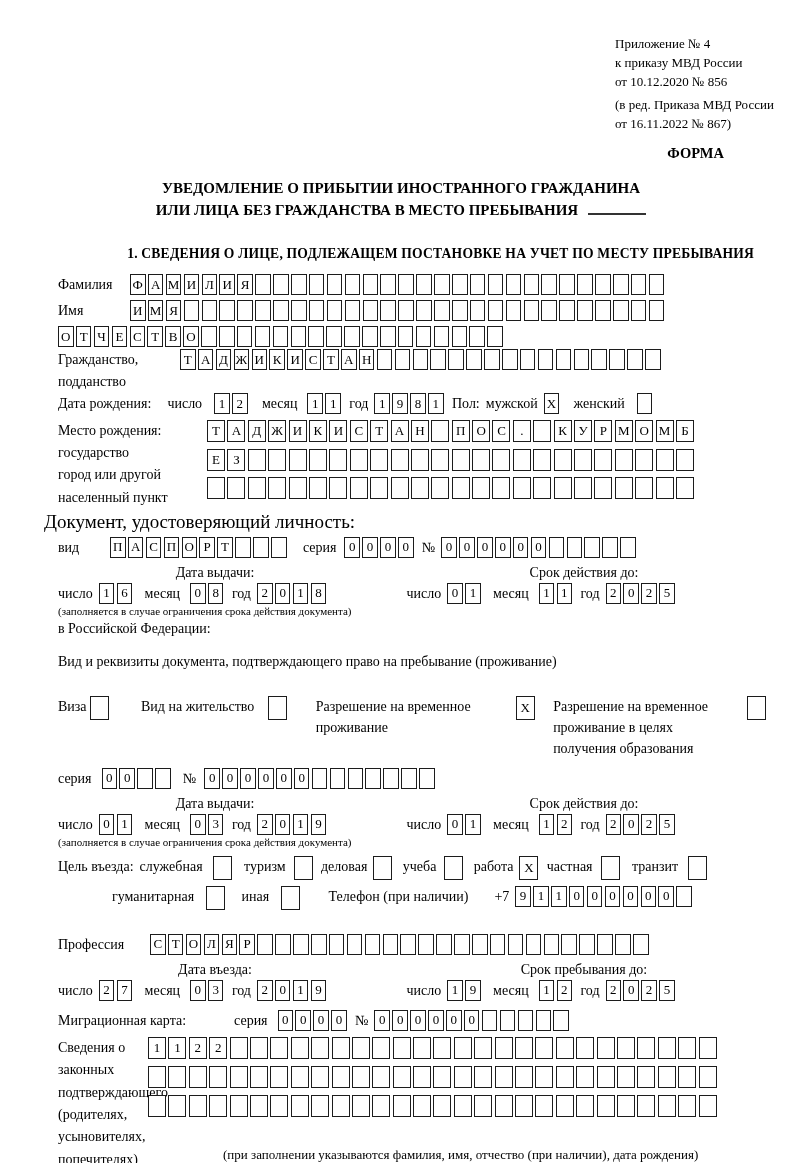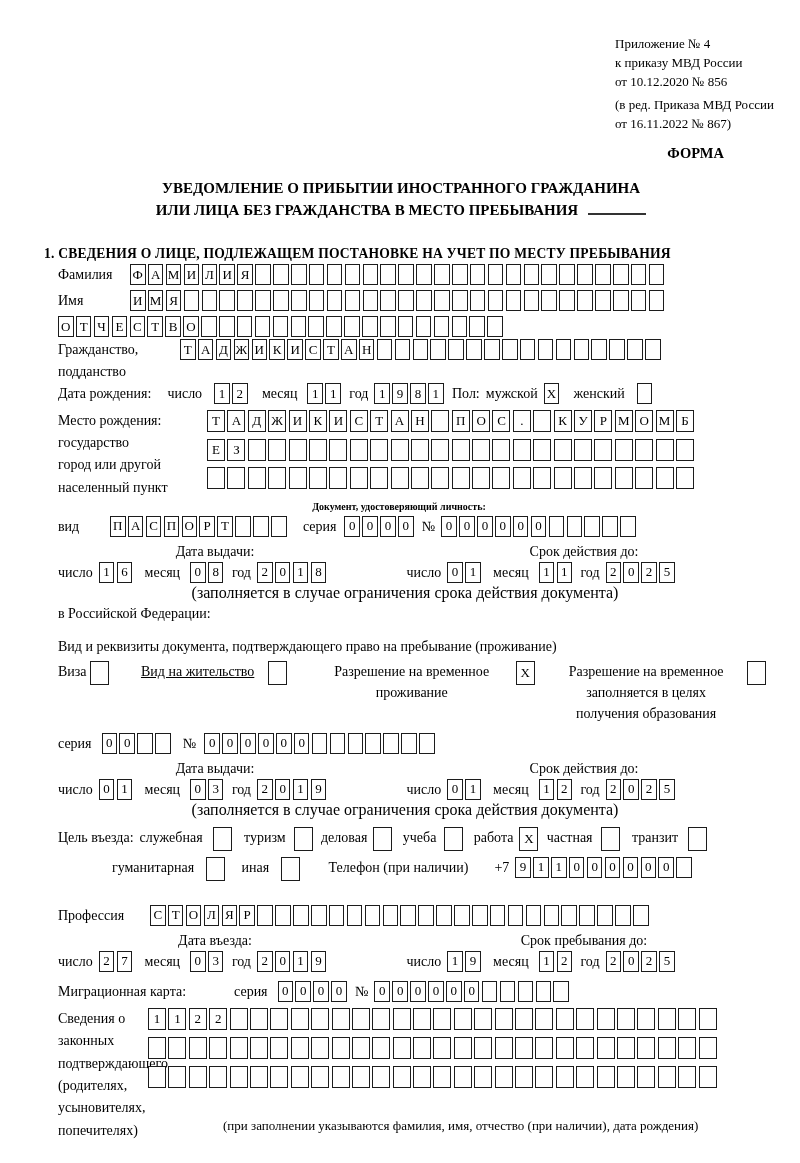--- a/index.html
+++ b/index.html
@@ -11,21 +11,21 @@
   }
   .page { padding: 34px 18px 0 58px; width: 772px; }
 
   
   .hdr { margin-left: 557px; width: 210px; font-size: 13px; line-height: 19px; }
   .hdr .ed { margin-top: 4px; }
   .forma { text-align: right; padding-right: 30px; font-weight: bold; margin-top: 12px; font-size: 14.5px; }
 
   .title { text-align: center; font-weight: bold; font-size: 15px; line-height: 22px; margin-top: 15px; margin-left: -10px; }
   .blank { display: inline-block; width: 58px; border-bottom: 2px solid #333; height: 13px; margin-left: 10px; }
-  .sec { font-weight: bold; font-size: 13.6px; margin-top: 25px; margin-left: -14px; text-align: left; letter-spacing: .2px; }
+  .sec { font-weight: bold; font-size: 13.6px; margin-top: 25px; margin-left: -14px; text-align: right; letter-spacing: .2px; }
 
   
   .boxes { display: inline-flex; flex: none; }
   .cell {
     width: 15.5px; height: 21px; border: 1.6px solid #1c1c1c; margin-right: 2.4px;
     display: inline-flex; align-items: center; justify-content: center;
     font-size: 13px; flex: none; background: #fff;
   }
   .wide .cell { width: 18px; height: 22px; }
   .cb .cell { width: 19px; height: 24px; }
@@ -33,37 +33,37 @@
   .row { display: flex; align-items: flex-start; margin-top: 5px; }
   .lbl { padding-top: 3px; flex: none; white-space: pre; }
   .w74 { width: 72px; }
 
   .two-line { line-height: 22px; flex: none; }
 
   .bp-wrap { display: flex; margin-top: 6px; }
   .bp-labels { width: 149px; line-height: 22.2px; flex: none; }
   .bp-boxes .boxes { display: flex; margin-bottom: 6.5px; }
 
-  .center-bold { text-align: center; font-weight: bold; font-size: 10px; margin-top: 2px; margin-left: -14px; }
+  .center-bold { font-weight: normal; font-size: 19px; margin-top: 2px; margin-left: -14px; }
 
   .dates-head { display: flex; margin-top: 7px; }
   .dh1 { width: 314px; text-align: center; flex: none; }
   .dh2 { width: 300px; margin-left: 62px; text-align: center; flex: none; }
-  .note-r { text-align: center; font-size: 16px; margin-top: 1px; padding-right: 2px; }
+  .note-r { text-align: left; font-size: 11px; margin-top: 1px; padding-right: 2px; }
 
   .plain { margin-top: 9px; line-height: 24px; }
-  .opt { text-align: center; line-height: 21px; flex: none; }
+  .opt { line-height: 21px; flex: none; }
 
   .legal-wrap { display: flex; margin-top: 6px; }
   .legal-labels { width: 90px; line-height: 22.4px; flex: none; }
   .legal-boxes .boxes { display: flex; margin-bottom: 7px; }
   .bottom-note { font-size: 13px; margin-top: -24px; margin-left: 165px; }
 
   .ml6 { margin-left: 6px; } .ml8 { margin-left: 8px; } .ml10 { margin-left: 10px; }
-  .ml12 { margin-left: 12px; } .ml14 { margin-left: 14px; } .ml16 { margin-left: 16px; } .ml26 { margin-left: 26px; } .ml30 { margin-left: 30px; text-decoration: underline; }
+  .ml12 { margin-left: 12px; } .ml14 { margin-left: 14px; } .ml16 { margin-left: 16px; } .ml26 { margin-left: 26px; } .ml30 { margin-left: 30px; }
 </style>
 </head>
 <body>
 
 <div class="page">
 
   <div class="hdr">
     <div>Приложение № 4</div>
     <div>к приказу МВД России</div>
     <div>от 10.12.2020 № 856</div>
@@ -75,21 +75,21 @@
 
   <div class="title">
     <div>УВЕДОМЛЕНИЕ О ПРИБЫТИИ ИНОСТРАННОГО ГРАЖДАНИНА</div>
     <div>
       <span>ИЛИ ЛИЦА БЕЗ ГРАЖДАНСТВА В МЕСТО ПРЕБЫВАНИЯ</span><span class="blank"></span>
     </div>
   </div>
 
   <div class="sec">1. СВЕДЕНИЯ О ЛИЦЕ, ПОДЛЕЖАЩЕМ ПОСТАНОВКЕ НА УЧЕТ ПО МЕСТУ ПРЕБЫВАНИЯ</div>
 
-  <div class="row" style="margin-top:2px">
+  <div class="row" style="margin-top:12px">
     <span class="lbl w74">Фамилия</span>
     <span class="boxes">
         <span class="cell">Ф</span>
         <span class="cell">А</span>
         <span class="cell">М</span>
         <span class="cell">И</span>
         <span class="cell">Л</span>
         <span class="cell">И</span>
         <span class="cell">Я</span>
         <span class="cell"></span>
@@ -418,39 +418,39 @@
         <span class="cell">2</span>
         <span class="cell">5</span>
       </span>
   </div>
 
   <div class="note-r">(заполняется в случае ограничения срока действия документа)</div>
 
   <div class="plain" style="margin-top:0">в Российской Федерации:</div>
   <div class="plain">Вид и реквизиты документа, подтверждающего право на пребывание (проживание)</div>
 
-  <div class="row" style="margin-top:2px">
+  <div class="row" style="margin-top:22px">
     <span class="lbl">Виза</span>
     <span class="boxes cb" style="margin-left:3px">
         <span class="cell"></span>
       </span>
     <span class="lbl ml30">Вид на жительство</span>
     <span class="boxes cb ml14">
         <span class="cell"></span>
       </span>
     <div class="opt ml26" style="width:192px">
       <div>Разрешение на временное</div>
       <div>проживание</div>
     </div>
     <span class="boxes cb ml8">
         <span class="cell">X</span>
       </span>
     <div class="opt ml16" style="width:186px">
       <div>Разрешение на временное</div>
-      <div>заполняется в целях</div>
+      <div>проживание в целях</div>
       <div>получения образования</div>
     </div>
     <span class="boxes cb ml8">
         <span class="cell"></span>
       </span>
   </div>
 
   <div class="row" style="margin-top:9px">
     <span class="lbl">серия</span>
     <span class="boxes ml10">

